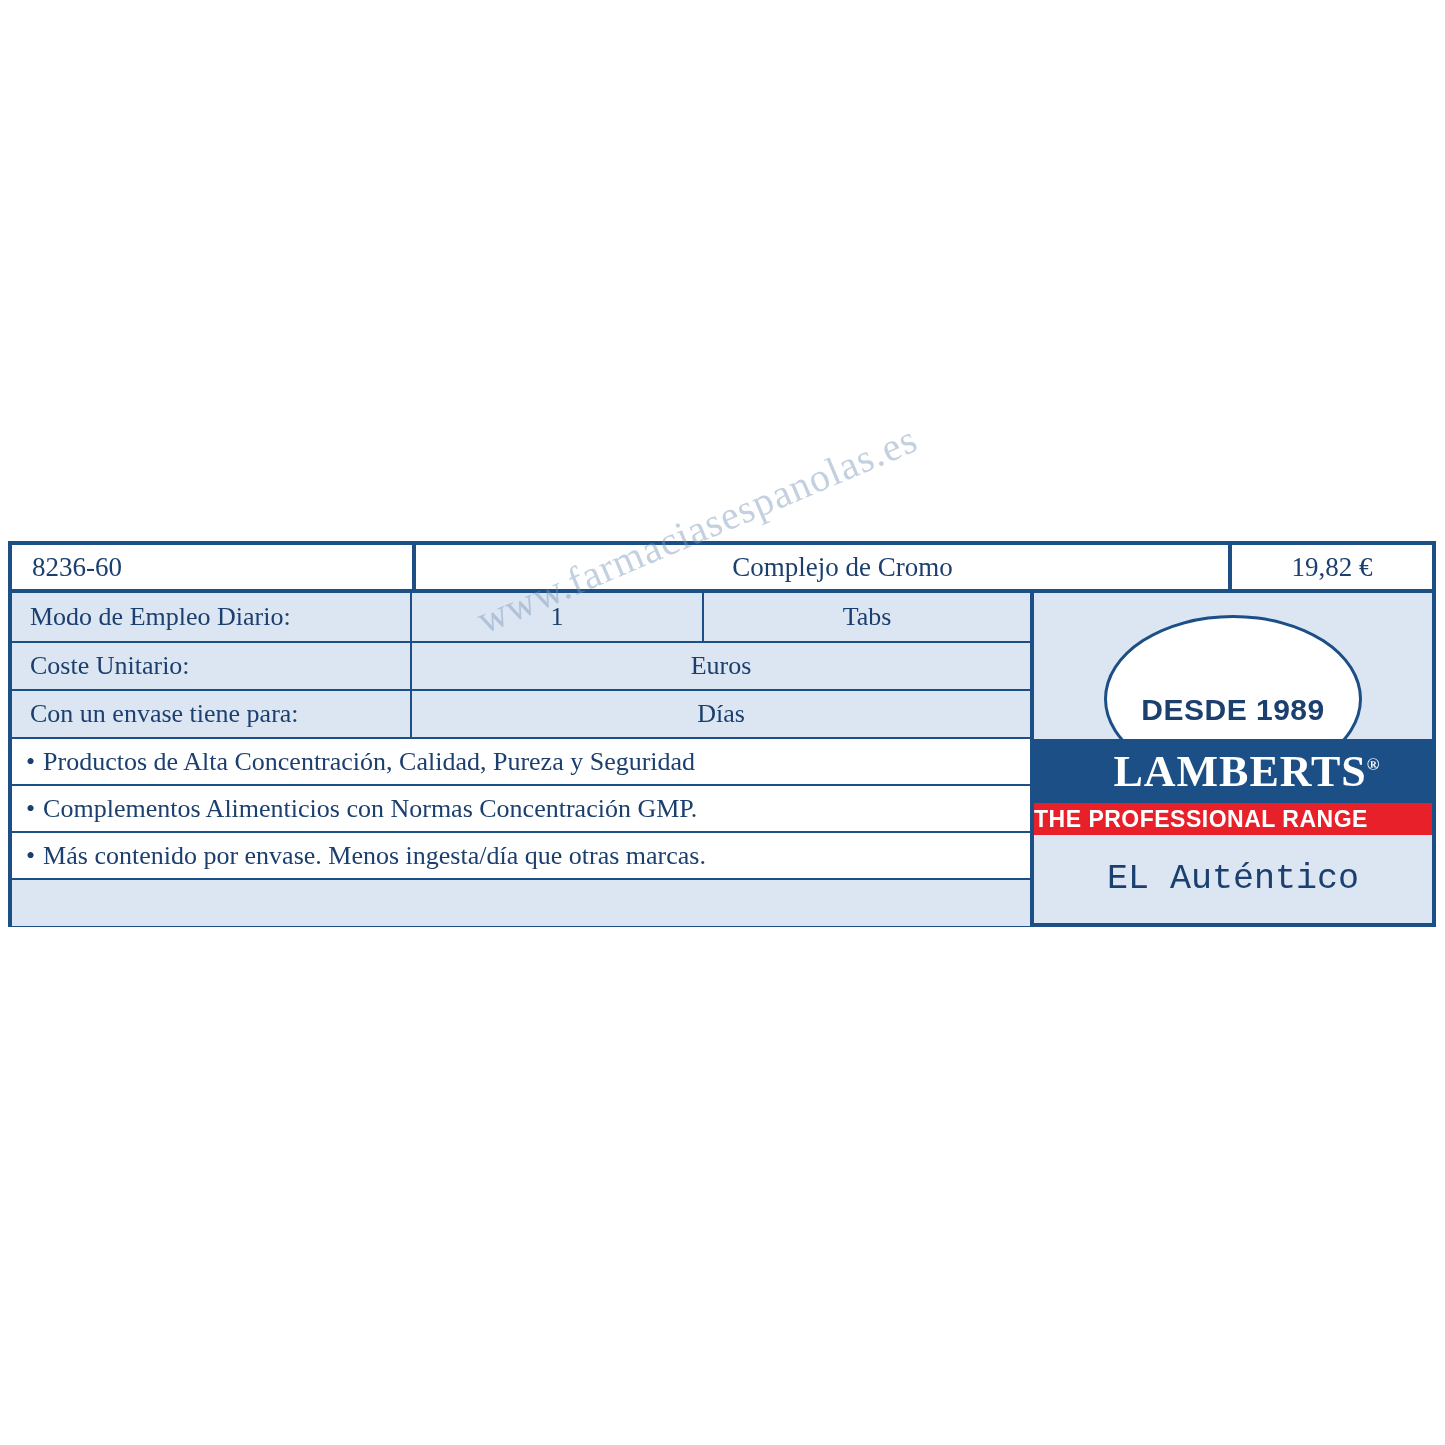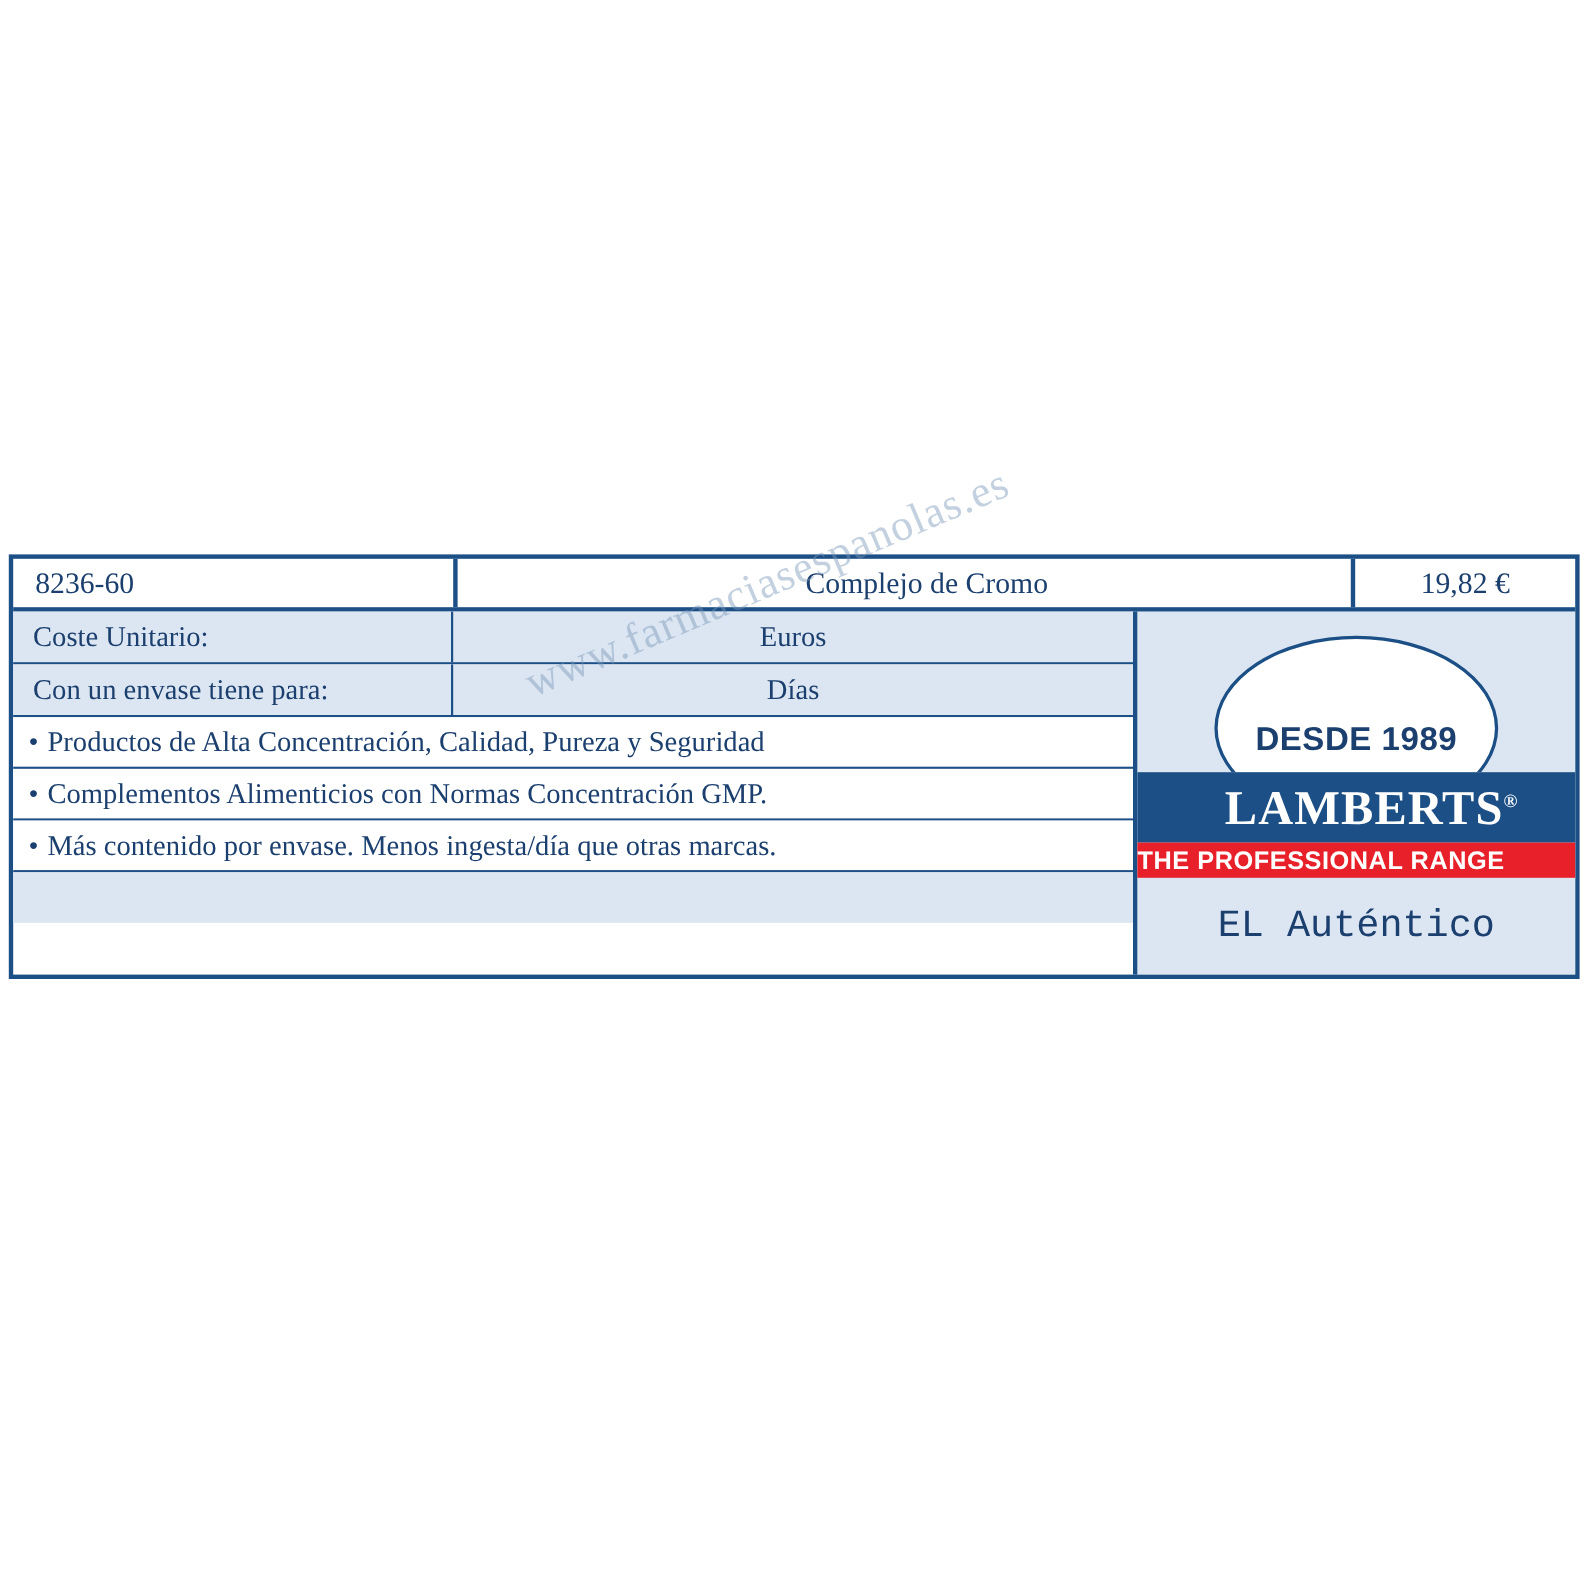--- a/index.html
+++ b/index.html
@@ -11,21 +11,21 @@
     width: 1445px;
     height: 1445px;
     position: relative;
     font-family: "Liberation Serif", serif;
     overflow: hidden;
   }
 
   #sheet {
     position: absolute;
     left: 8px;
-    top: 504px;
+    top: 541px;
     width: 1428px;
     height: 386px;
     border: 4px solid #1b4f86;
     box-sizing: border-box;
     background: #ffffff;
   }
 
   .row {
     display: flex;
     width: 100%;
@@ -68,21 +68,21 @@
     height: 330px;
   }
   .left-col {
     width: 1022px;
     box-sizing: border-box;
     border-right: 4px solid #1b4f86;
   }
   .right-col {
     flex: 1;
     box-sizing: border-box;
-    background: #0c4a6e;
+    background: #be185d;
     position: relative;
   }
 
   
   .inforow {
     display: flex;
     height: 48px;
     border-bottom: 2px solid #1b4f86;
     background: #dce6f2;
     box-sizing: border-box;
@@ -260,20 +260,25 @@
   <div class="row hdr">
     <div class="cell code">8236-60</div>
     <div class="cell name">Complejo de Cromo</div>
     <div class="cell price">19,82 €</div>
   </div>
 
   <div class="body-split">
 
     <div class="left-col">
 
+      <div class="inforow first">
+        <div class="label">Modo de Empleo Diario:</div>
+        <div class="value">1</div>
+        <div class="unit">Tabs</div>
+      </div>
 
       <div class="inforow">
         <div class="label">Coste Unitario:</div>
         <div class="unit">Euros</div>
       </div>
 
       <div class="inforow">
         <div class="label">Con un envase tiene para:</div>
         <div class="unit">Días</div>
       </div>

